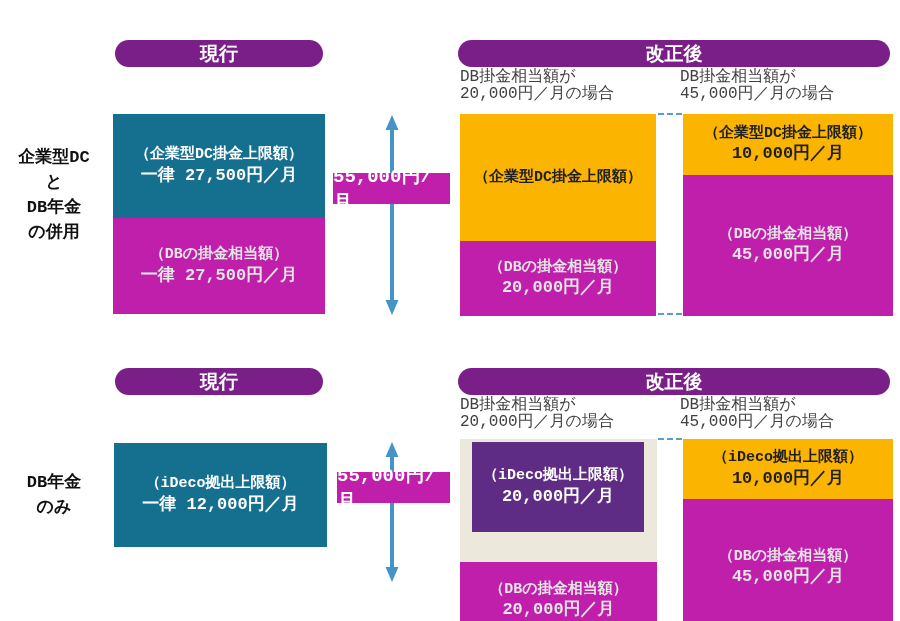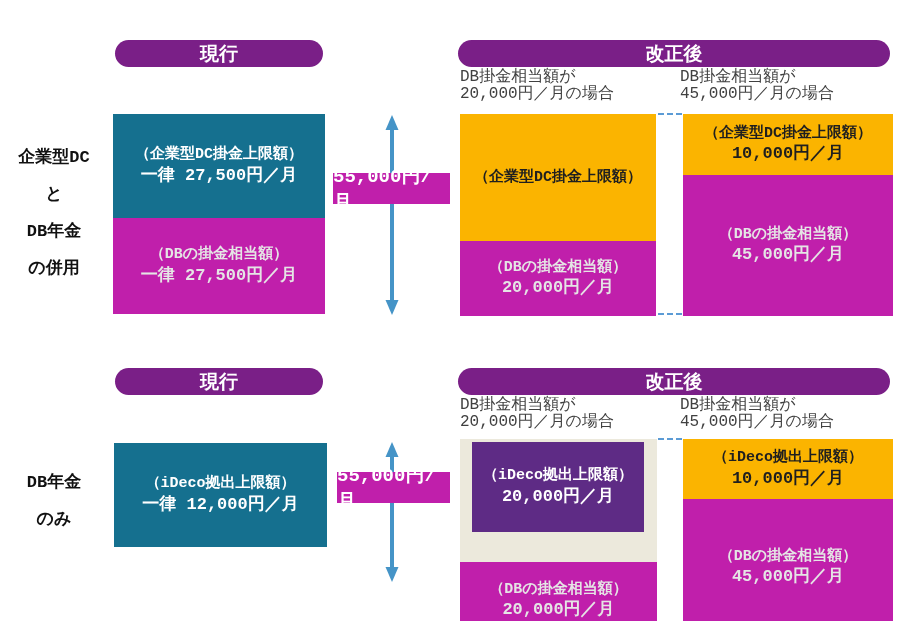--- a/index.html
+++ b/index.html
@@ -10,21 +10,21 @@
   }
   .abs{position:absolute;}
   .pill{
     position:absolute;height:27px;border-radius:14px;
     background:var(--header-purple,#7a1f87);
     color:#fff;font-size:19px;font-weight:700;
     display:flex;align-items:center;justify-content:center;
   }
   .rowlabel{
     position:absolute;left:0;width:108px;
-    display:flex;flex-direction:column;align-items:center;gap:18px;
+    display:flex;flex-direction:column;align-items:center;gap:6px;
     font-size:17px;font-weight:700;color:#111;line-height:19px;text-align:center;
   }
   .stack{position:absolute;display:flex;flex-direction:column;}
   .seg{
     display:flex;flex-direction:column;align-items:center;justify-content:center;
     text-align:center;line-height:1.3;
   }
   .seg .seg-title{font-size:15px;font-weight:700;}
   .seg .seg-value{font-size:17px;font-weight:700;}
   .teal{background:var(--teal,#15708f);color:#fff;}

